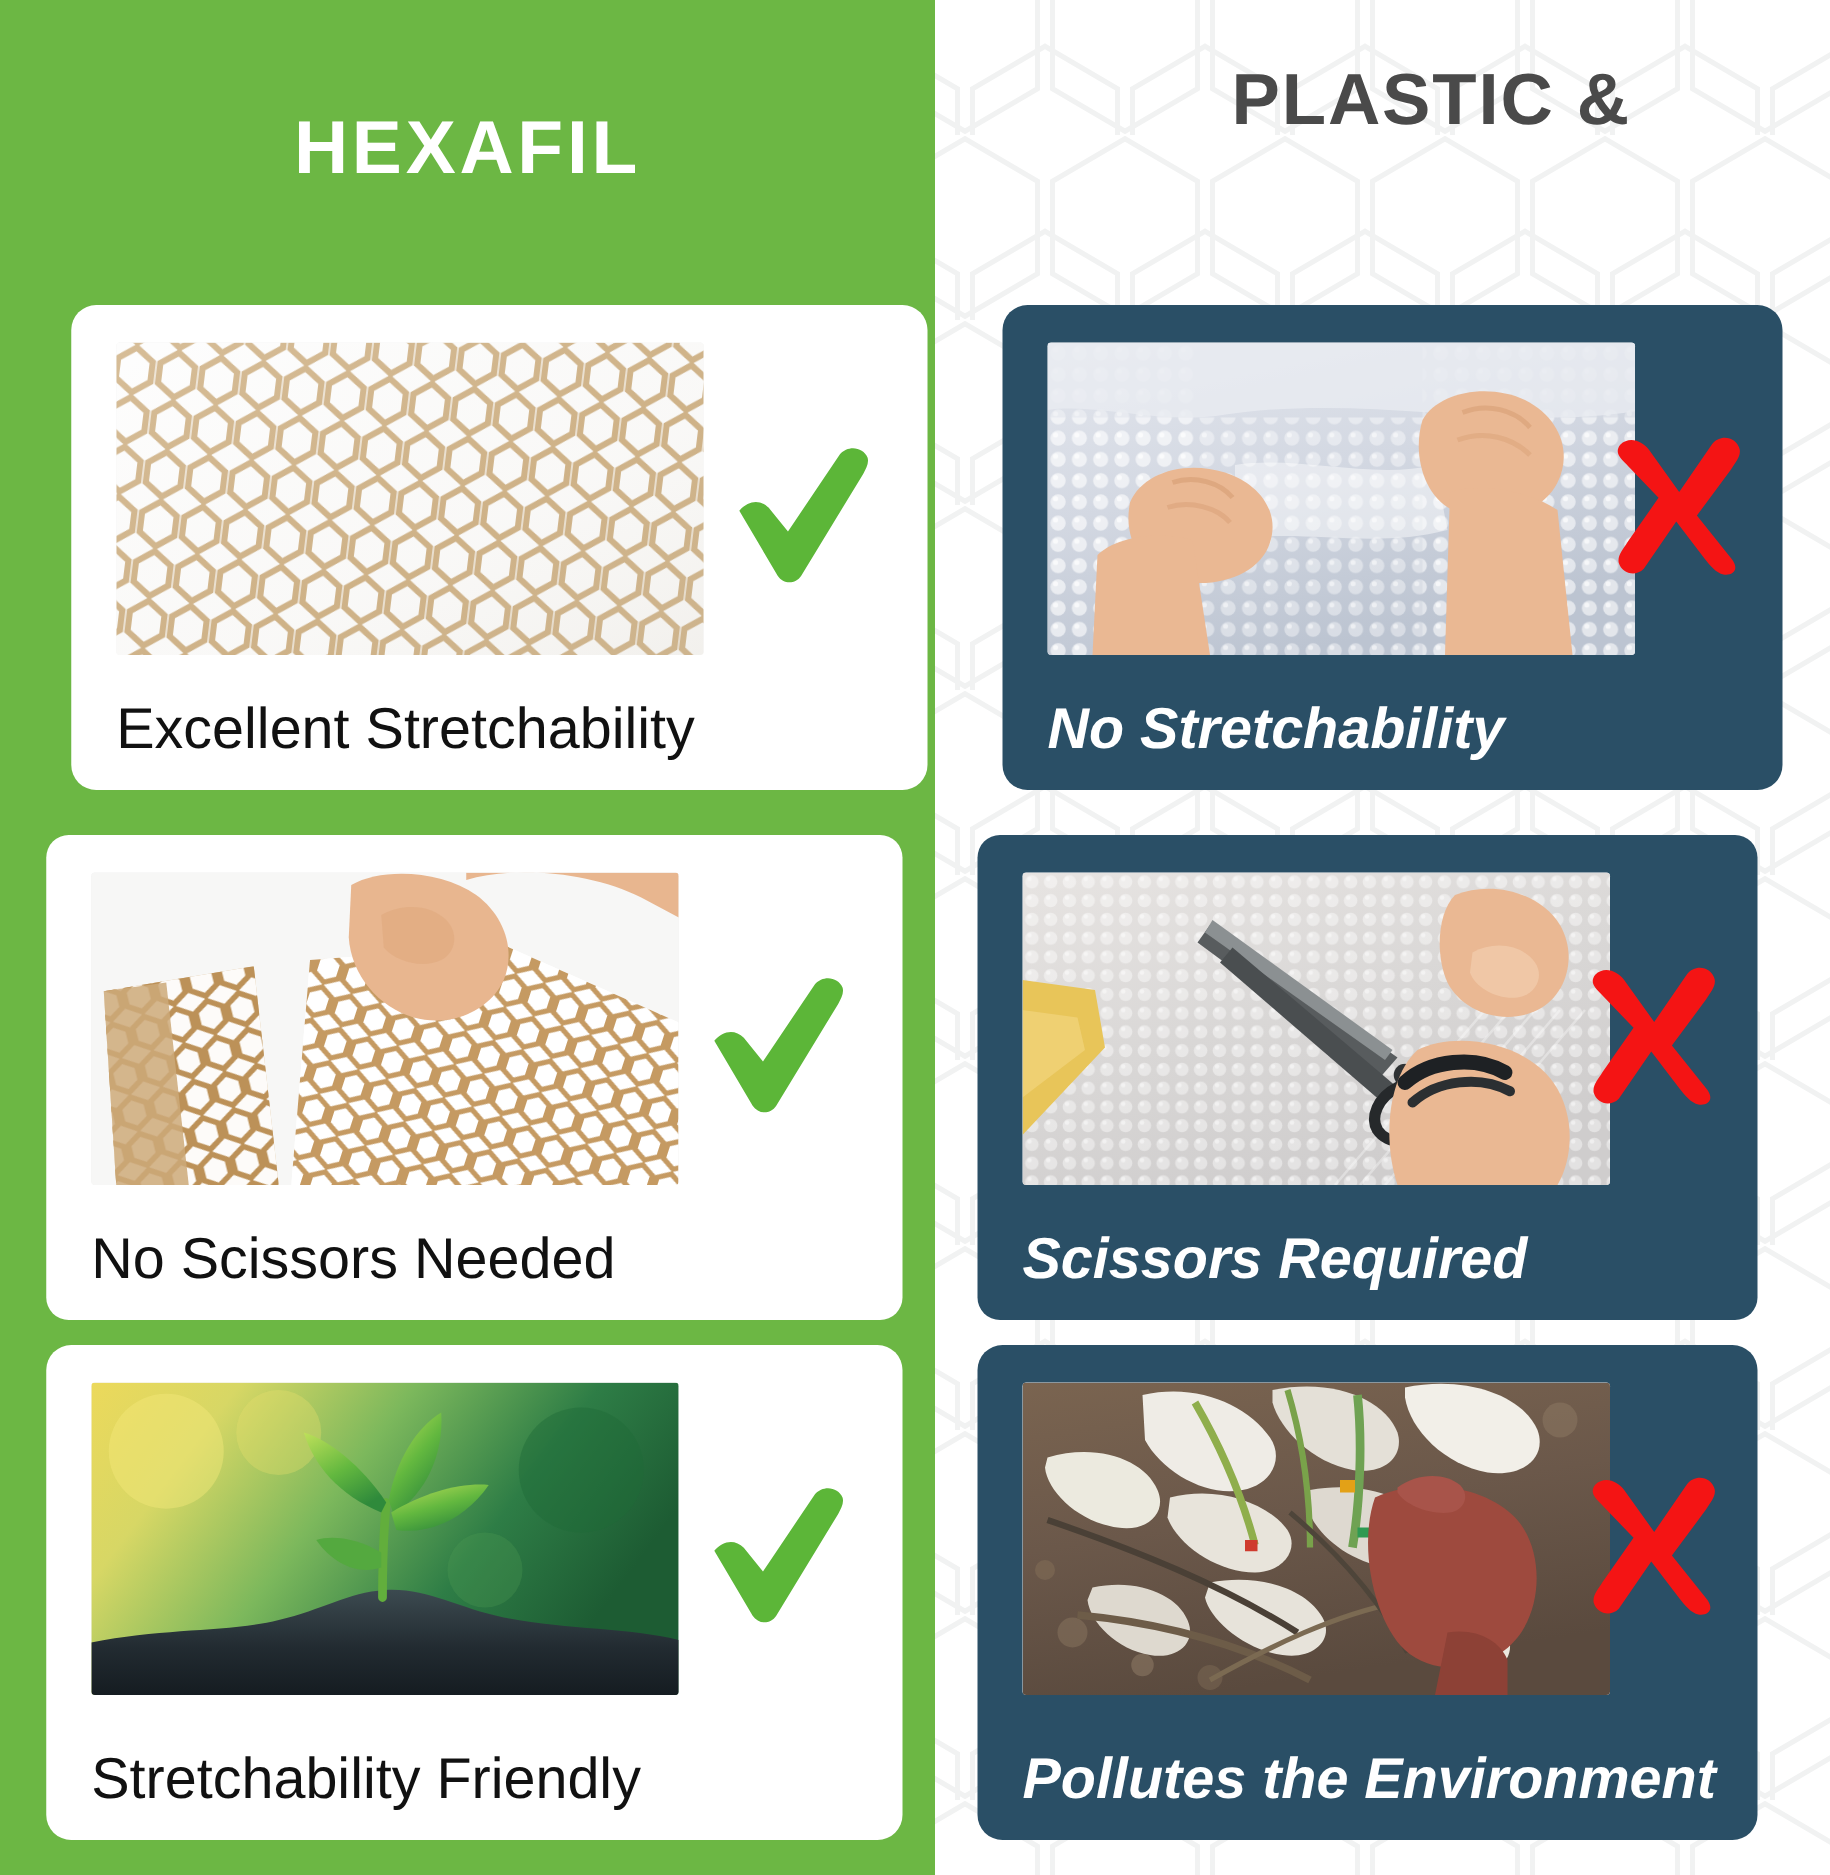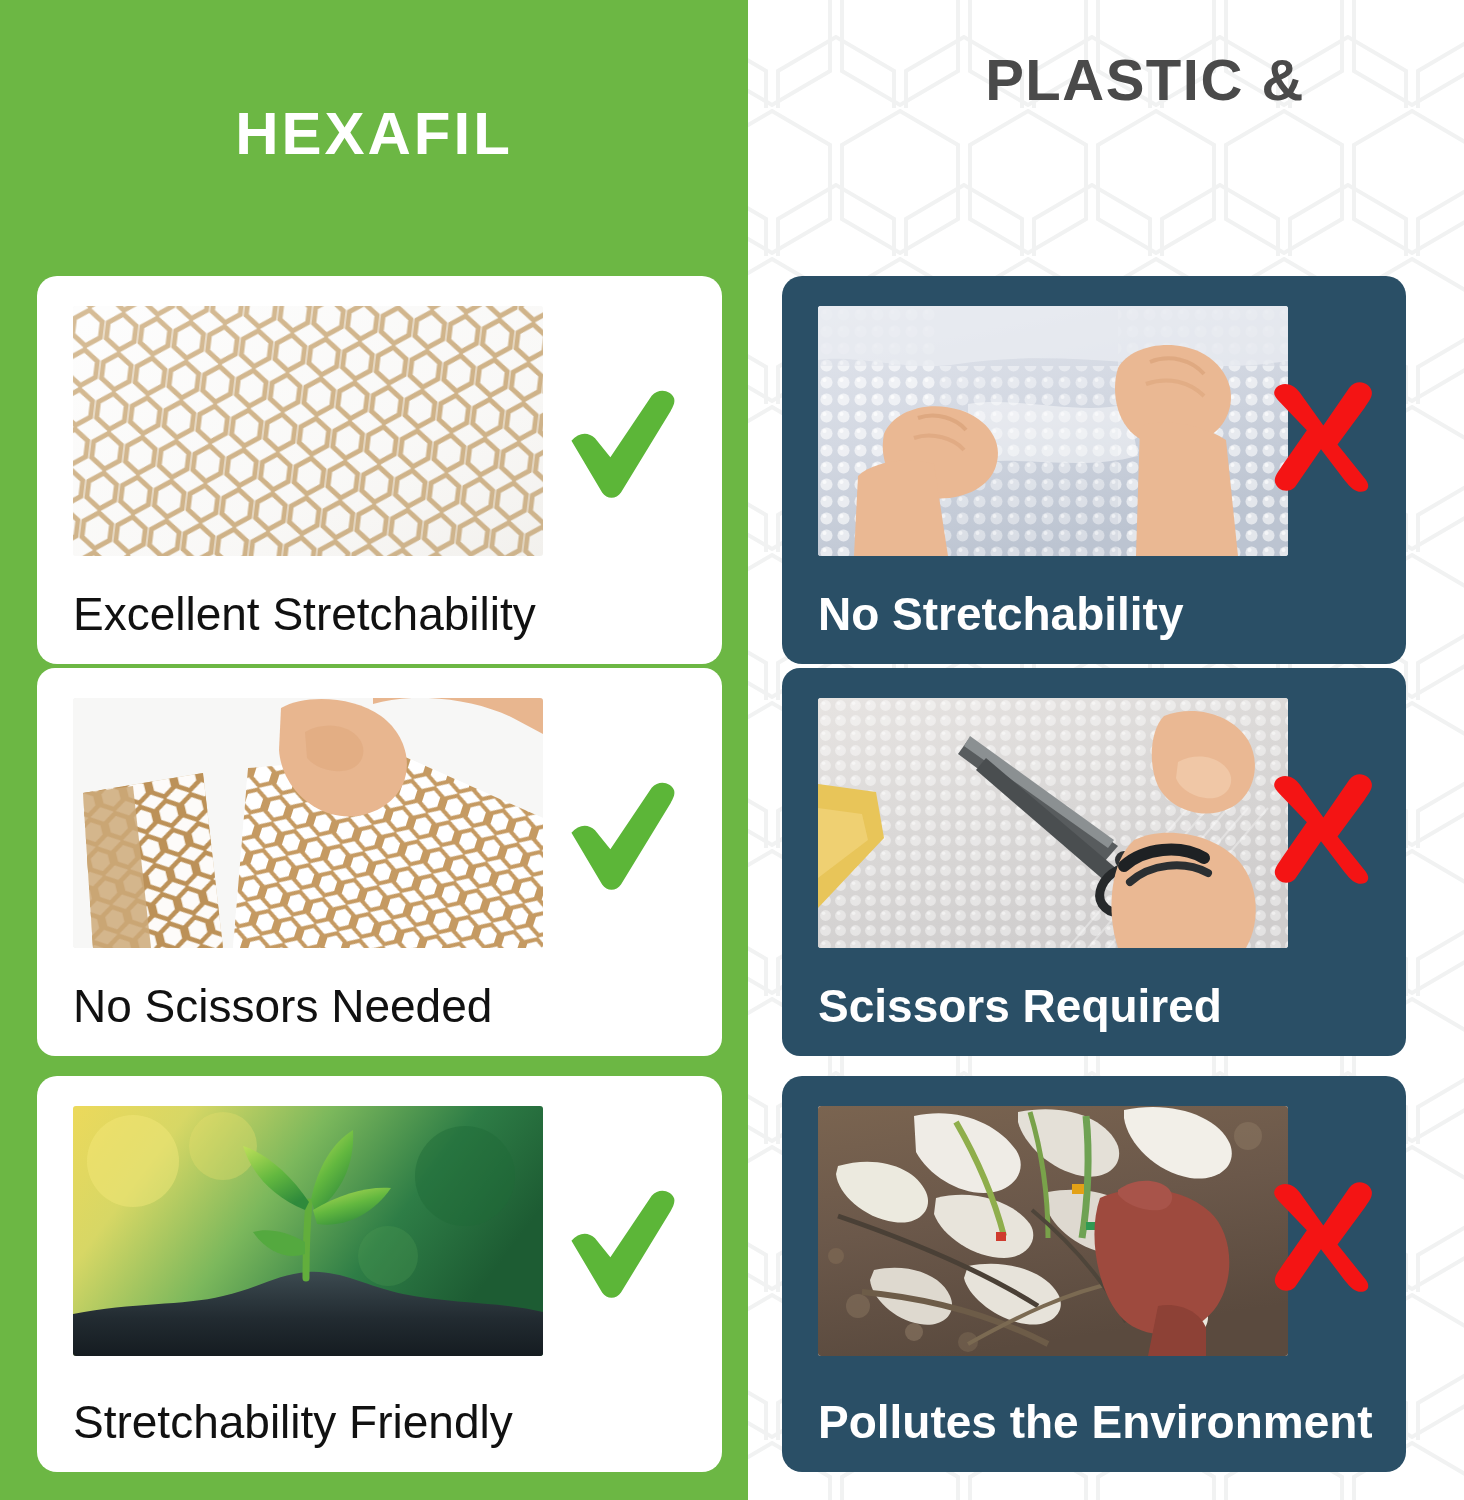--- a/index.html
+++ b/index.html
@@ -55,21 +55,20 @@
     width: 748px;
     text-align: center;
   }
   .header-left .brand {
     font-size: 60px;
     font-weight: 700;
     color: #ffffff;
     letter-spacing: 3px;
     line-height: 1;
     font-family: "Liberation Sans", sans-serif;
-    margin-top: 16px;
   }
 
   .header-right {
     position: absolute;
     left: 0;
     top: 48px;
     width: 716px;
     text-align: center;
     z-index: 3;
     margin-left: 39px;
@@ -93,23 +92,24 @@
   .card-good {
     left: 37px;
     width: 685px;
     background: #ffffff;
   }
   .card-bad {
     left: 34px;
     width: 624px;
     background: #2a4f66;
     z-index: 2;
-  }
-
-  .card-row1 { top: 276px; height: 388px; }
+    font-style: italic;
+  }
+
+  .card-row1 { top: 244px; height: 388px; margin-left: 20px; }
   .card-row2 { top: 668px; height: 388px; border-radius: 18px; }
   .card-row3 { top: 1076px; height: 396px; }
 
   .thumb {
     position: absolute;
     left: 36px;
     top: 30px;
     width: 470px;
     height: 250px;
     border-radius: 3px;

